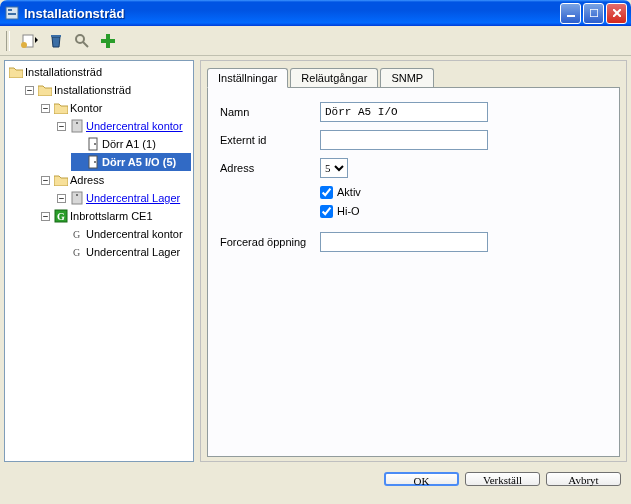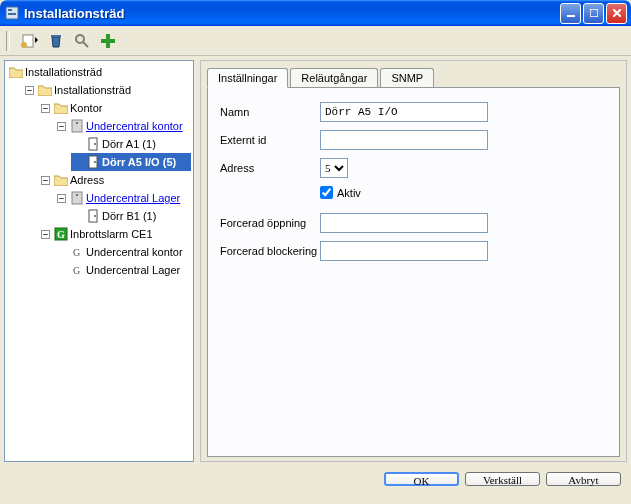--- a/index.html
+++ b/index.html
@@ -100,21 +100,21 @@
   .form-row label { width: 100px; }
   .txt {
     border: 1px solid #7f9db9;
     height: 20px;
     padding: 1px 4px;
     font: 11px Tahoma;
     background: white;
   }
   .txt.w { width: 168px; font-family: Liberation Mono, monospace; }
   .sel { border: 1px solid #7f9db9; height: 20px; font: 11px Tahoma; background:white; }
-  .cb { display: flex; align-items: center; gap: 4px; margin-left: 100px; margin-bottom: 6px; }
+  .cb { display: flex; align-items: flex-start; gap: 4px; margin-left: 100px; margin-bottom: 6px; }
   .cb input { margin:0; }
   .footer {
     display: flex;
     justify-content: flex-end;
     gap: 6px;
     padding: 6px 10px;
     background: #ece9d8;
   }
   .btn {
     min-width: 75px;
@@ -280,34 +280,20 @@
                     <div class="node">
                       <span class="exp">−</span>
                       <span class="ico">
                           <svg width="12" height="14">
                             <rect x="1" y="1" width="10" height="12" fill="#d8d8d8" stroke="#888"></rect>
                             <circle cx="6" cy="4" r="1" fill="#555"></circle>
                           </svg>
                         </span>
                       <span class="link">Undercentral Lager</span>
                     </div>
-                    <ul>
-                      <li>
-                          <div class="node">
-                        <span class="exp blank"></span>
-                        <span class="ico">
-                              <svg width="10" height="14">
-                                <rect x="1" y="1" width="8" height="12" fill="#fff" stroke="#555"></rect>
-                                <circle cx="7" cy="7" r="1" fill="#555"></circle>
-                              </svg>
-                            </span>
-                        <span>Dörr B1 (1)</span>
-                      </div>
-                        </li>
-                    </ul>
                   </li>
                 </ul>
               </li>
               <li>
                 <div class="node">
                   <span class="exp">−</span>
                   <span class="ico">
                       <svg width="14" height="14">
                         <rect x="1" y="1" width="12" height="12" fill="#2a9d2a" stroke="#176817"></rect>
                         <text x="3" y="11" font-size="10" fill="#fff" font-family="Tahoma" font-weight="bold">G</text>
@@ -365,27 +351,27 @@
       <div class="form-row">
         <label>Adress</label>
         <select class="sel">
           <option>5</option>
         </select>
       </div>
       <div class="cb">
         <input type="checkbox" checked="" style="">
         <span>Aktiv</span>
       </div>
+      <div class="cb">
+        <input type="checkbox" checked="" style="">
+        <span>Hi-O</span>
+      </div>
       <div style="height:8px"></div>
       <div class="form-row">
         <label>Forcerad öppning</label>
-        <input class="txt w" value="" style="">
-      </div>
-      <div class="form-row">
-        <label>Forcerad blockering</label>
         <input class="txt w" value="" style="">
       </div>
     </div>
   </div>
 </div>
 
 <div class="footer">
   <button class="btn default">OK</button>
   <button class="btn">Verkställ</button>
   <button class="btn">Avbryt</button>

